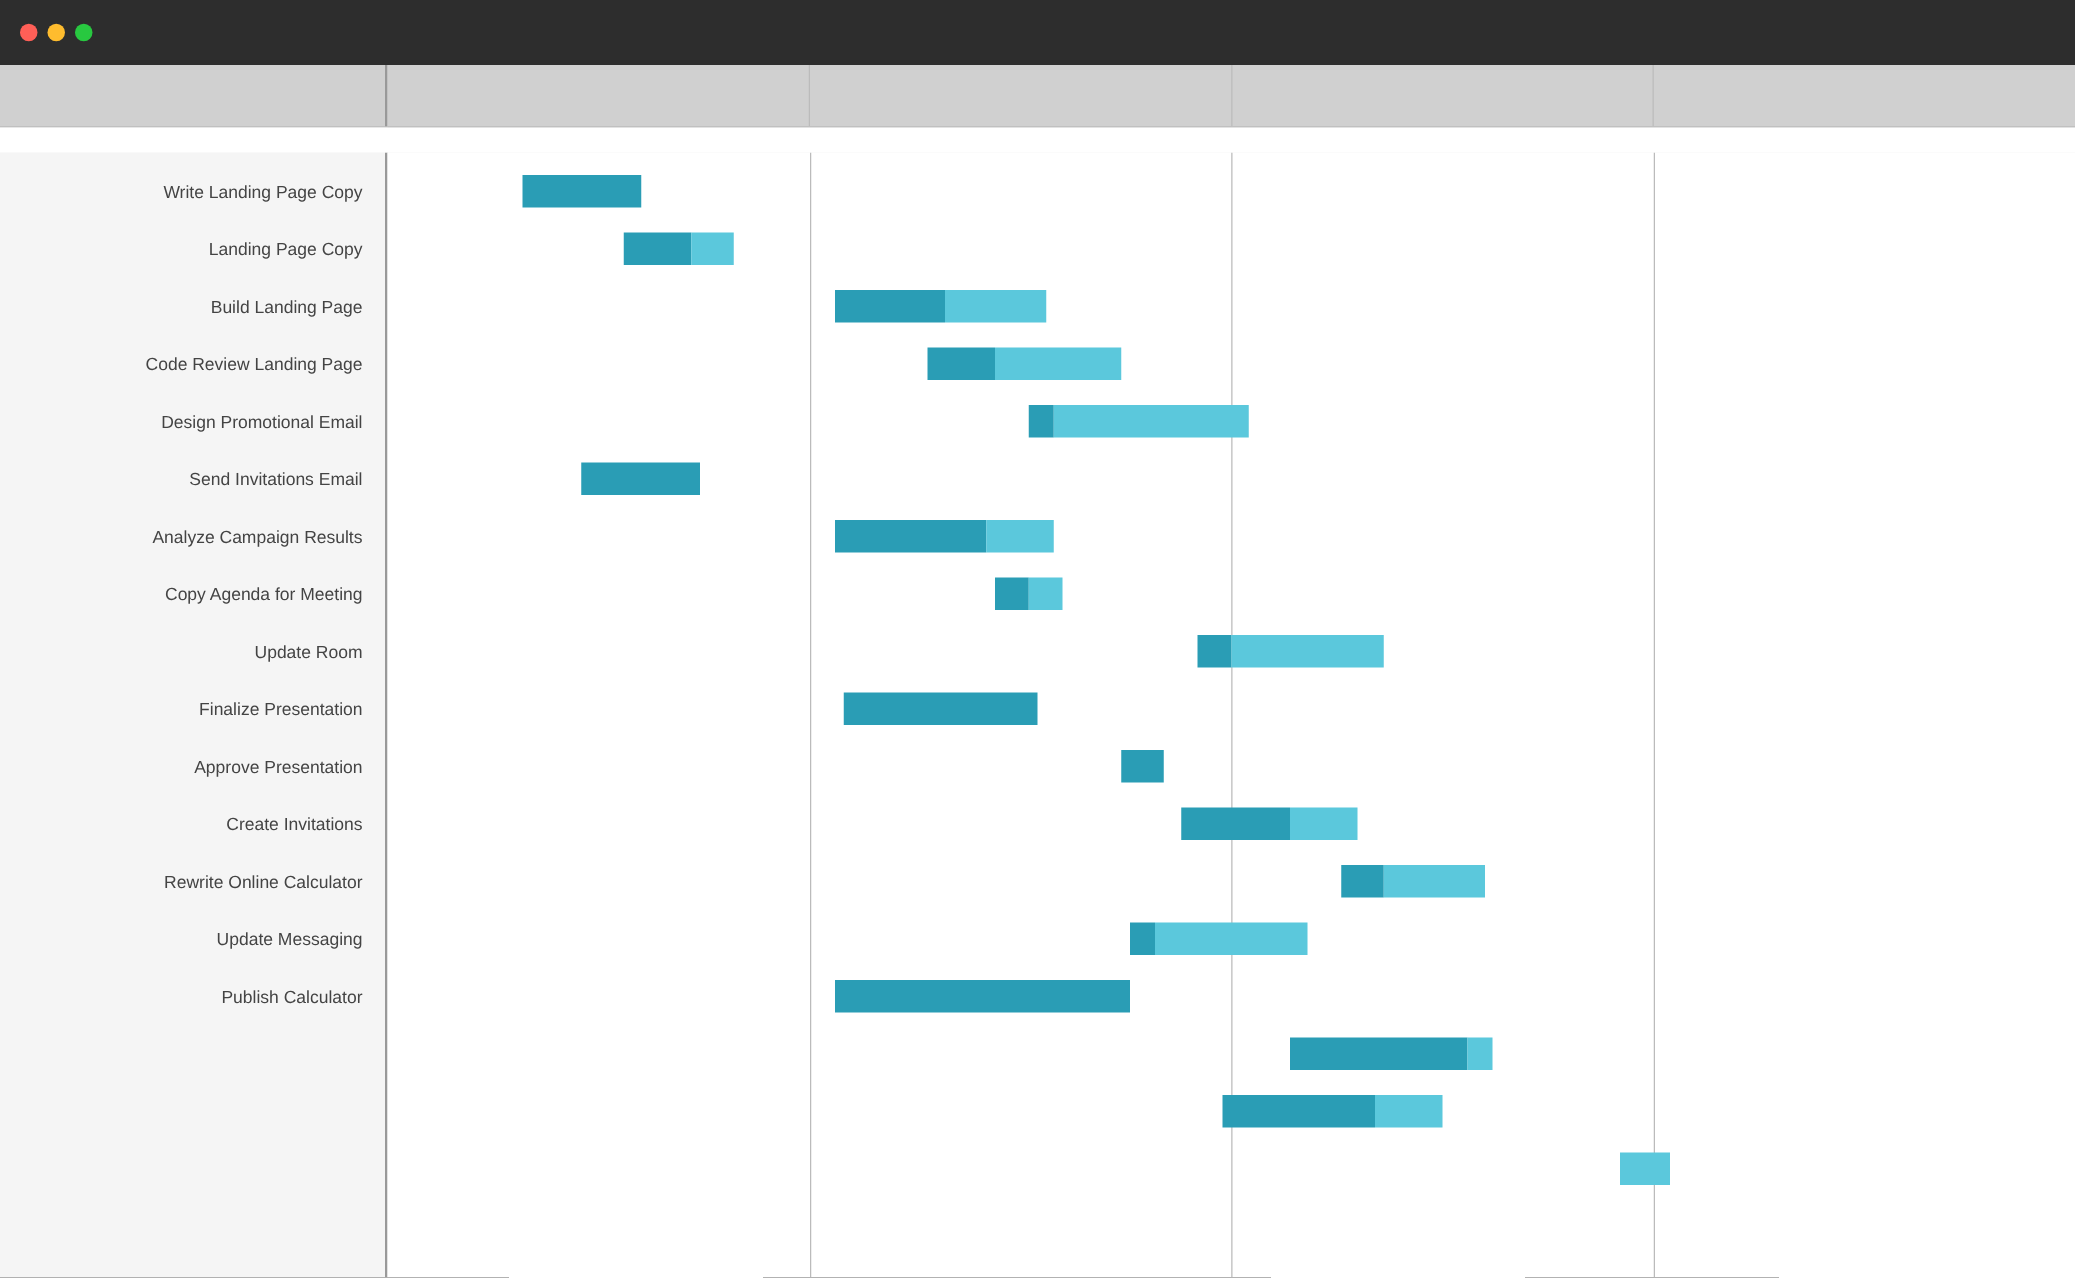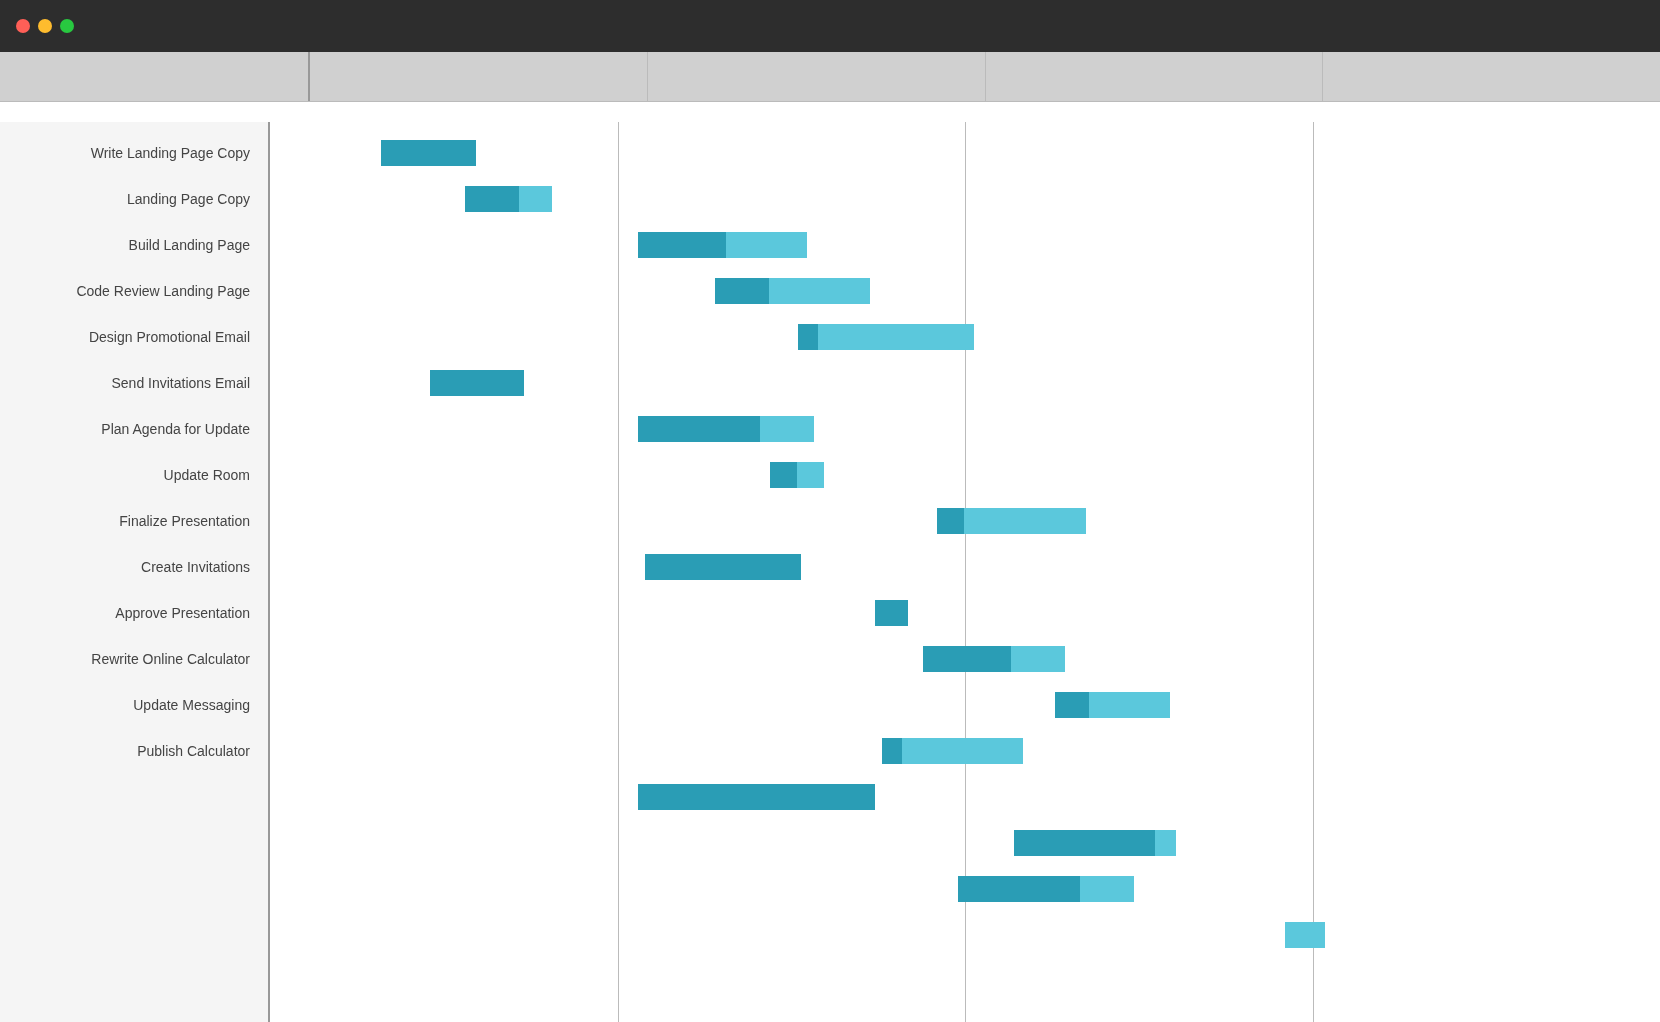--- a/index.html
+++ b/index.html
@@ -54,21 +54,21 @@
     }
     .week-header:last-child { border-right: none; }
 
     .chart-area {
       display: flex;
       flex: 1;
       overflow: hidden;
     }
 
     .task-labels {
-      width: 270px;
+      width: 310px;
       flex-shrink: 0;
       border-right: 2px solid #999;
       background: #f5f5f5;
       padding-top: 8px;
     }
     .task-label {
       height: 46px;
       display: flex;
       align-items: center;
       justify-content: flex-end;
@@ -139,25 +139,26 @@
     <div style="height:20px; background:#fff;"></div>
 
     <div class="chart-area">
       <div class="task-labels" id="task-labels-container">
           <div class="task-label">Write Landing Page Copy</div>
           <div class="task-label">Landing Page Copy</div>
           <div class="task-label">Build Landing Page</div>
           <div class="task-label">Code Review Landing Page</div>
           <div class="task-label">Design Promotional Email</div>
           <div class="task-label">Send Invitations Email</div>
-          <div class="task-label">Plan Agenda for Update</div>
+          <div class="task-label">Analyze Campaign Results</div>
+          <div class="task-label">Copy Agenda for Meeting</div>
           <div class="task-label">Update Room</div>
           <div class="task-label">Finalize Presentation</div>
+          <div class="task-label">Approve Presentation</div>
           <div class="task-label">Create Invitations</div>
-          <div class="task-label">Approve Presentation</div>
           <div class="task-label">Rewrite Online Calculator</div>
           <div class="task-label">Update Messaging</div>
           <div class="task-label">Publish Calculator</div>
         </div>
       <div class="gantt-grid" id="gantt-grid-container">
           <div class="week-divider" style="left: 25%;"></div>
           <div class="week-divider" style="left: 50%;"></div>
           <div class="week-divider" style="left: 75%;"></div>
           <div class="task-row">
             <div class="bar-container" style="left: 8%;">

